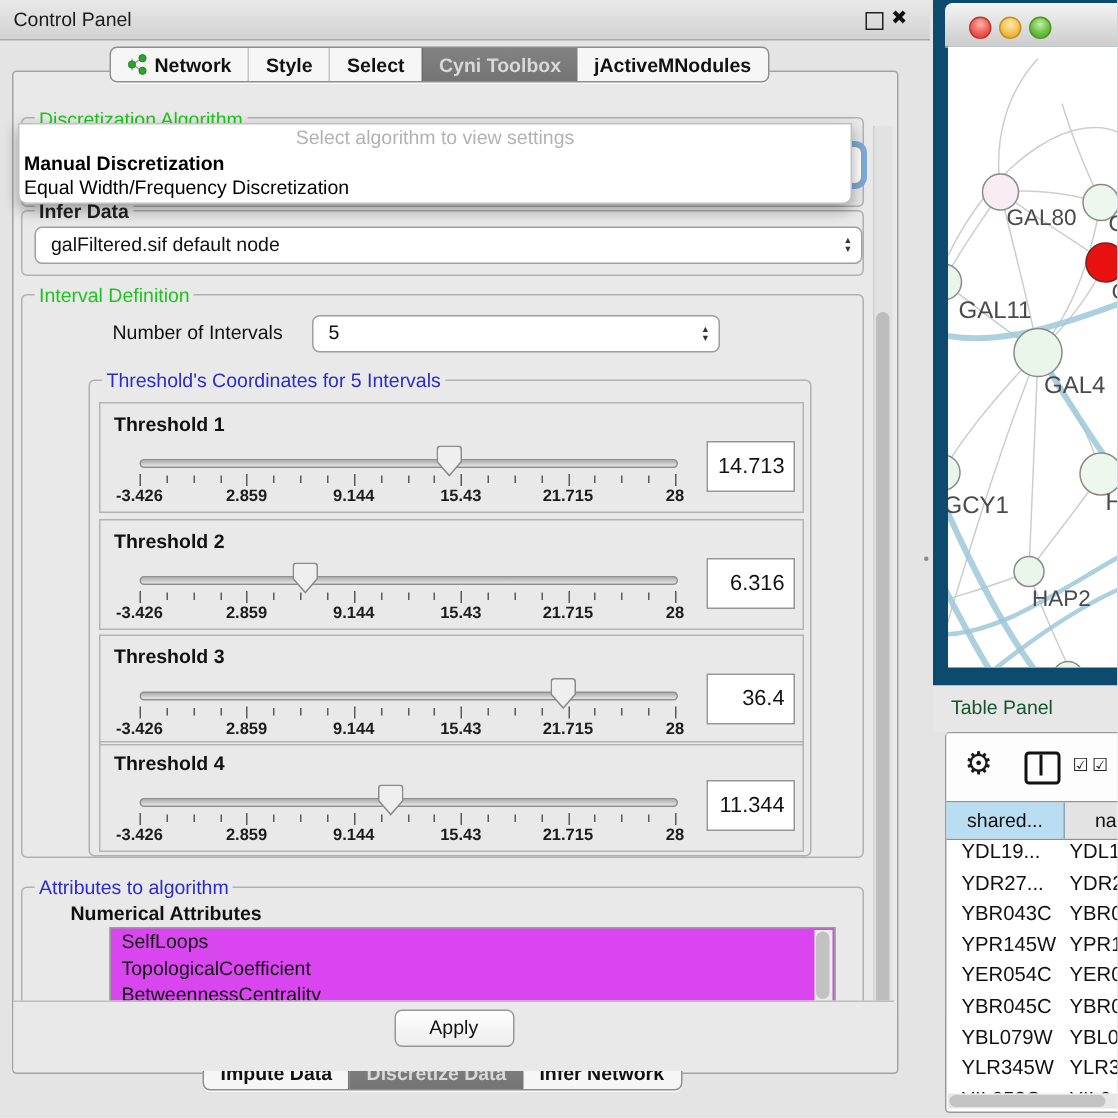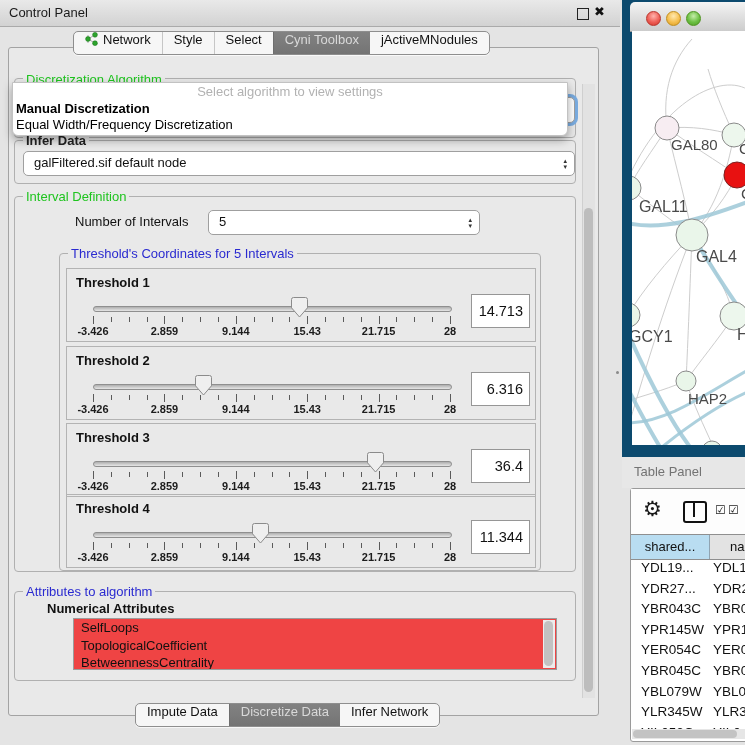--- a/index.html
+++ b/index.html
@@ -8,21 +8,21 @@
        background:#e4e4e4;}
   
   .titlebar{position:absolute;left:0;top:0;width:620px;height:26px;
     background:linear-gradient(#e9e9e9,#d2d2d2);border-bottom:1px solid #aaa;}
   .titlebar .title{position:absolute;left:9px;top:5px;font-size:13px;color:#1a1a1a;}
   .win-float{position:absolute;left:577px;top:8px;width:10px;height:10px;border:1.5px solid #222;}
   .win-close{position:absolute;left:594px;top:4px;font-size:13px;font-weight:bold;color:#111;}
   
   .segbar{position:absolute;display:flex;height:22px;border:1px solid #8e8e8e;border-radius:5px;
     overflow:hidden;background:#f6f6f6;box-shadow:0 1px 0 rgba(255,255,255,.7);}
-  .seg{display:flex;padding:0 11px;font-size:13px;font-weight:normal;color:#111;
+  .seg{display:flex;align-items:center;padding:0 11px;font-size:13px;font-weight:bold;color:#111;
     border-left:1px solid #c6c6c6;white-space:nowrap;}
   .seg:first-child{border-left:none;}
   .seg.sel{background:linear-gradient(#828282,#747474);color:#d9d9d9;border-left:1px solid #6e6e6e;}
   .seg.sel + .seg{border-left:none;}
   #top-tabs{left:73px;top:31px;}
   #bottom-tabs{left:135px;top:703px;}
   .net-icon{margin-right:5px;display:inline-flex;}
   
   .content{position:absolute;left:8px;top:47px;width:589px;height:667px;background:#e9e9e9;
     border:1px solid #a3a3a3;border-radius:3px;}
@@ -56,21 +56,21 @@
   .thumb{position:absolute;top:28px;width:17px;height:21px;}
   .ticks{position:absolute;left:26px;top:47px;width:357px;height:10px;}
   .tick{position:absolute;width:1px;background:#5a5a5a;}
   .tick.minor{height:5px;top:1px;}
   .tick.major{height:8px;top:0;}
   .tlabels{position:absolute;left:26px;top:56px;width:357px;height:12px;}
   .tlabel{position:absolute;transform:translateX(-50%);font-size:11px;font-weight:bold;color:#1c1c1c;white-space:nowrap;}
   .vbox{position:absolute;left:404px;top:25px;width:51px;height:32px;background:#fff;
     border:1px solid #969696;font-size:14.5px;line-height:32px;text-align:right;padding-right:6px;}
   
-  .attr-list{position:absolute;left:73px;top:618px;width:482px;height:50px;background:#ef4444;
+  .attr-list{position:absolute;left:73px;top:618px;width:482px;height:50px;background:#d946ef;
     border:1px solid #9c9c9c;overflow:hidden;z-index:5;}
   .attr-item{font-size:13px;line-height:17.5px;padding-left:7px;color:#111;}
   .attr-vscroll{position:absolute;right:1px;top:1px;width:12px;height:48px;background:#ececec;}
   .attr-vscroll .vthumb{position:absolute;left:1px;top:1px;width:9px;height:45px;border-radius:5px;background:#c2c2c2;}
   
   .applybar{position:absolute;left:9px;top:667px;width:587px;height:46px;background:#e9e9e9;
     border-top:1px solid #bdbdbd;z-index:10;}
   .apply-btn{position:absolute;left:50%;transform:translateX(-50%);top:5px;width:78px;height:23px;
     background:linear-gradient(#ffffff,#ededed);border:1px solid #979797;border-radius:5px;
     font-size:13px;text-align:center;line-height:22px;}
@@ -78,21 +78,21 @@
   .netwin{position:absolute;left:622px;top:0;width:123px;height:457px;background:#0c4a6e;}
   .net-titlebar{position:absolute;left:8px;top:2px;width:115px;height:29px;border-radius:5px 0 0 0;
     background:linear-gradient(#f4f4f4,#cccccc);border-bottom:1px solid #9a9a9a;}
   .tl{position:absolute;top:9px;width:13px;height:13px;border-radius:50%;}
   .tl.red{left:16px;background:radial-gradient(circle at 50% 32%,#ffb3ad,#ee5f57 55%,#d3362c);border:1px solid #b8352c;}
   .tl.yellow{left:36px;background:radial-gradient(circle at 50% 32%,#ffe9b0,#f5bf4f 55%,#dd9c20);border:1px solid #c08e1e;}
   .tl.green{left:56px;background:radial-gradient(circle at 50% 32%,#c6edaa,#6cc043 55%,#4f9e28);border:1px solid #4e941f;}
   .net-canvas{position:absolute;left:10px;top:31px;width:113px;height:414px;background:#fff;overflow:hidden;}
   
   .tp-header{position:absolute;left:622px;top:457px;width:123px;height:31px;background:#e7e7e7;}
-  .tp-title{position:absolute;left:12px;top:7px;font-size:13px;color:#737373;}
+  .tp-title{position:absolute;left:12px;top:7px;font-size:13px;color:#14532d;}
   .tpanel{position:absolute;left:630px;top:488px;width:117px;height:252px;background:#fff;
     border:1px solid #9a9a9a;border-radius:3px 0 0 3px;}
   .tp-toolbar{position:absolute;left:0;top:0;width:100%;height:45px;background:#fdfdfd;}
   .gear{position:absolute;left:12px;top:8px;font-size:21px;color:#1a1a1a;}
   .split-icon{position:absolute;left:52px;top:12px;width:20px;height:18px;border:2px solid #111;border-radius:3px;}
   .split-icon::after{content:"";position:absolute;left:8px;top:0;width:2px;height:14px;background:#111;}
   .cbx{position:absolute;top:14px;font-size:12px;color:#222;}
   .thead{position:absolute;left:0;top:45px;width:200px;height:24px;border-top:1px solid #8f8f8f;
     border-bottom:1px solid #8f8f8f;font-size:13px;}
   .th1{position:absolute;left:0;top:0;width:78px;height:24px;background:#b9ddf1;border-right:1px solid #90a4b2;
@@ -365,20 +365,23 @@
     <div id="attr-items">
         <div class="attr-item">SelfLoops</div>
         <div class="attr-item">TopologicalCoefficient</div>
         <div class="attr-item">BetweennessCentrality</div>
       </div>
     <div class="attr-vscroll">
         <div class="vthumb"></div>
       </div>
   </div>
 
+  <div class="applybar">
+    <div class="apply-btn">Apply</div>
+  </div>
 
   <div class="vscroll">
     <div class="vthumb" style="top:124px;height:484px;"></div>
   </div>
 
   <div class="segbar" id="bottom-tabs">
       <div class="seg">
         <span>Impute Data</span>
       </div>
       <div class="seg sel">

